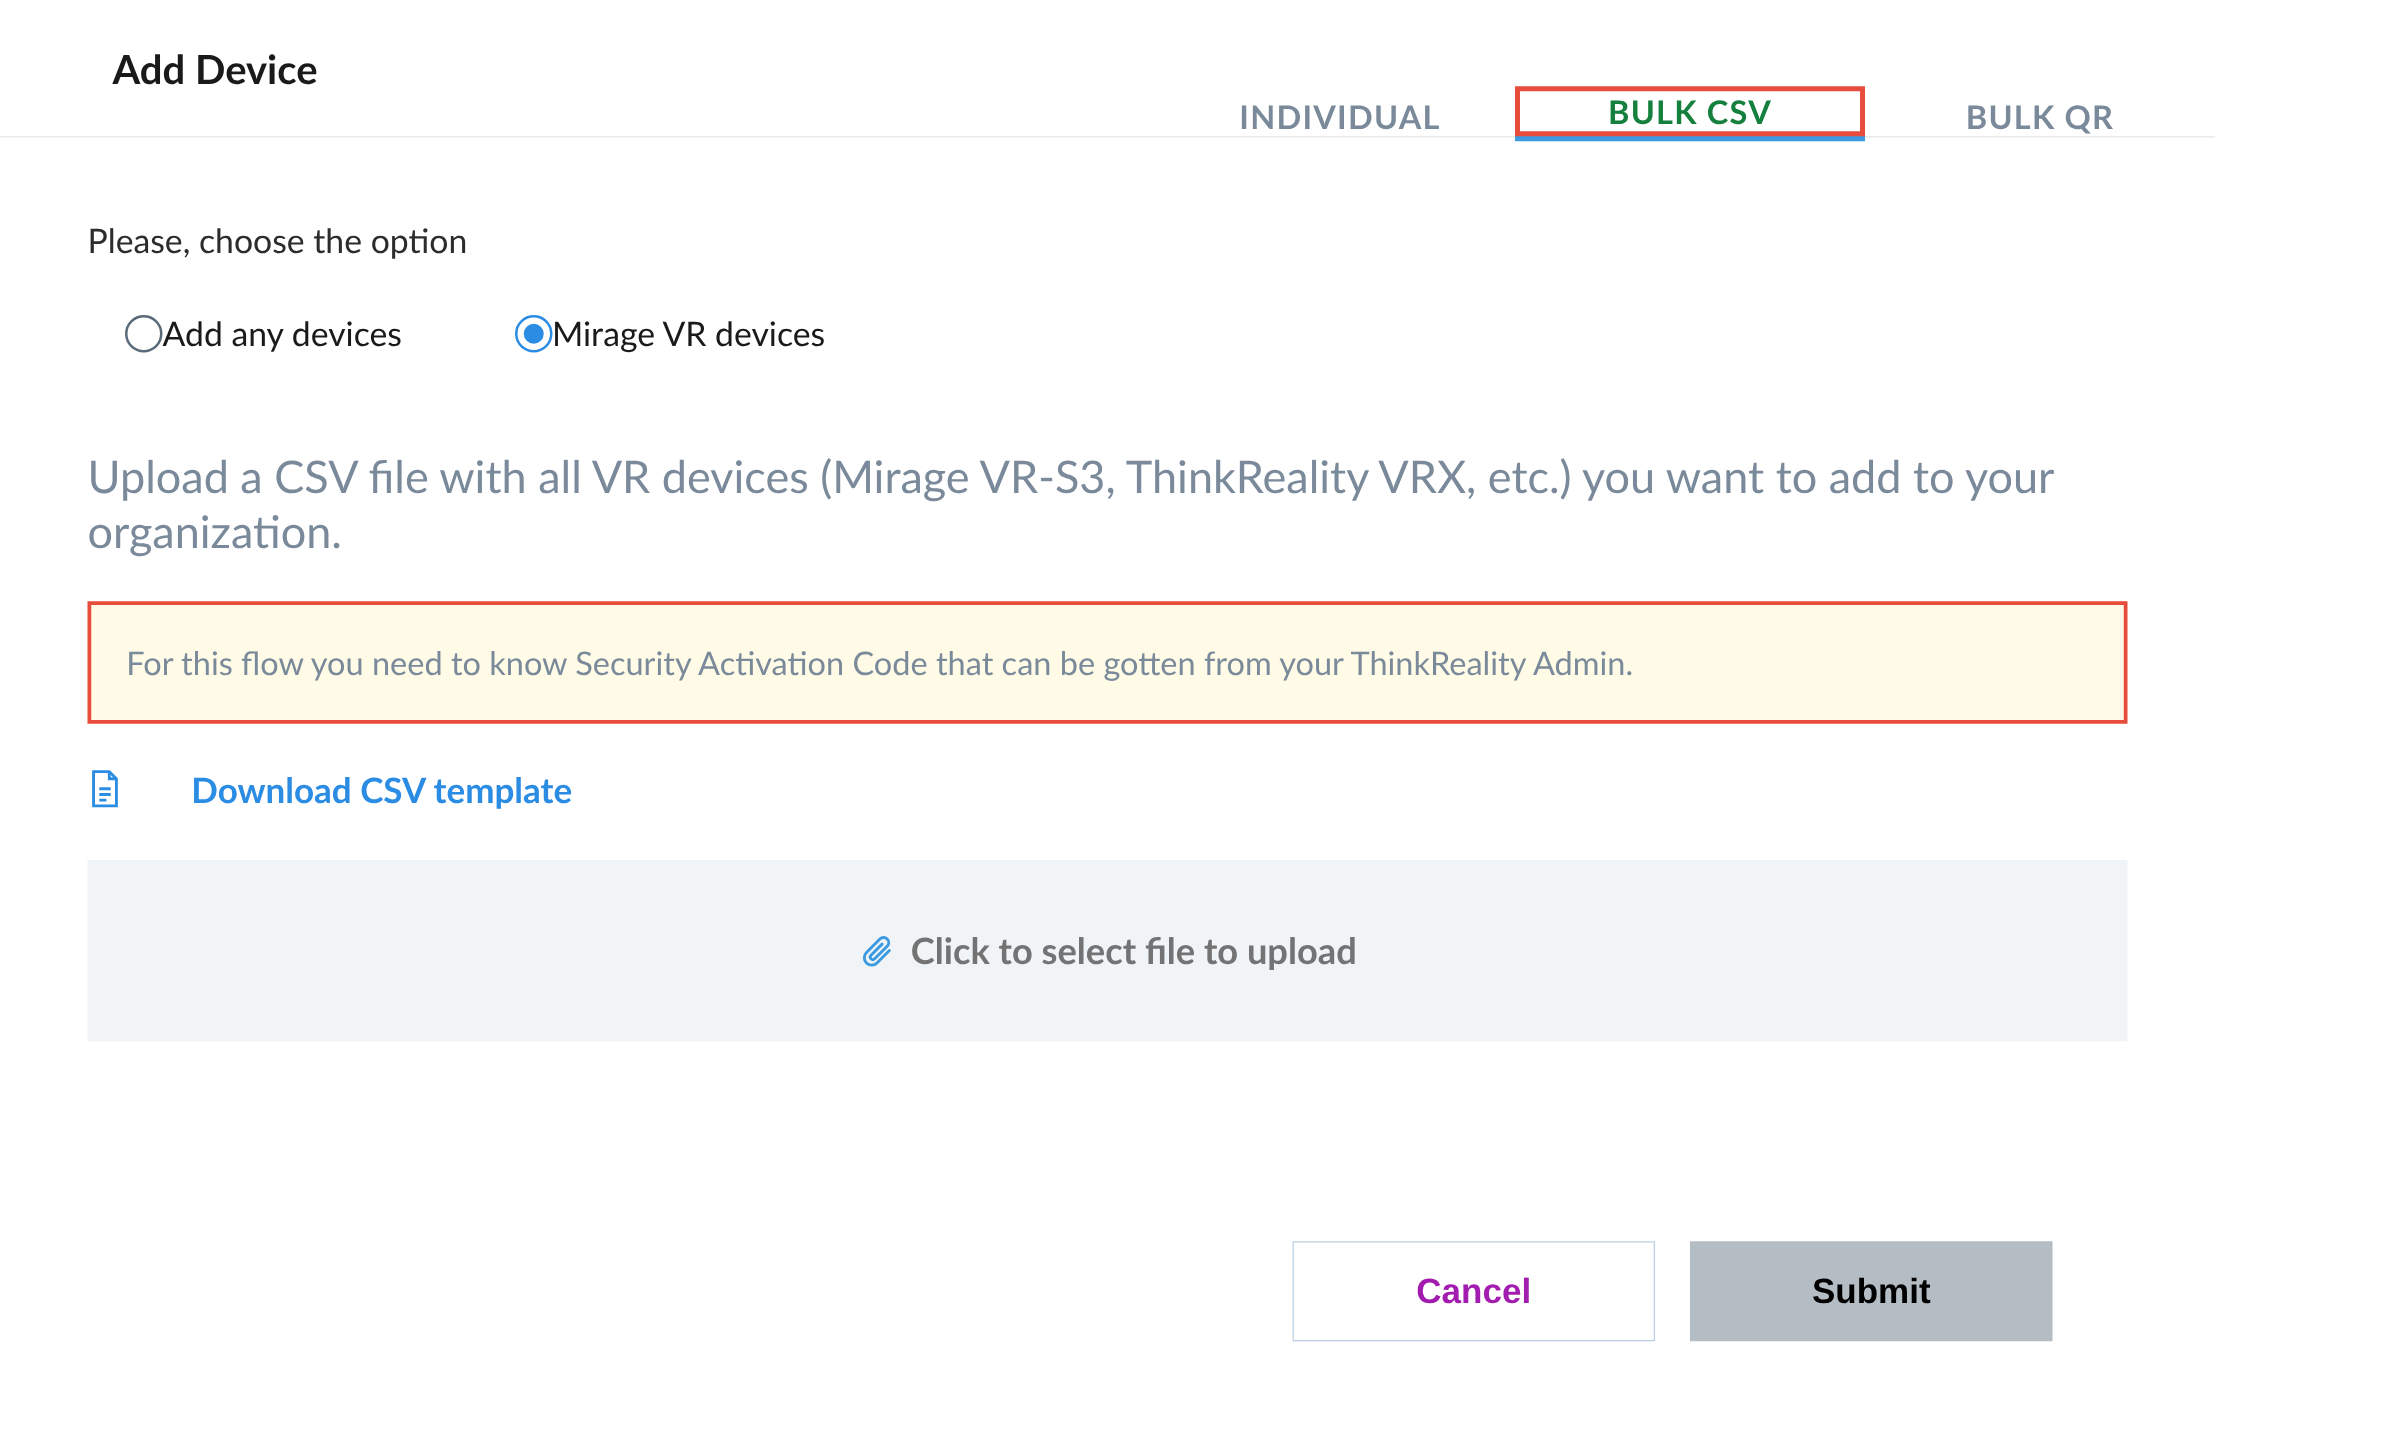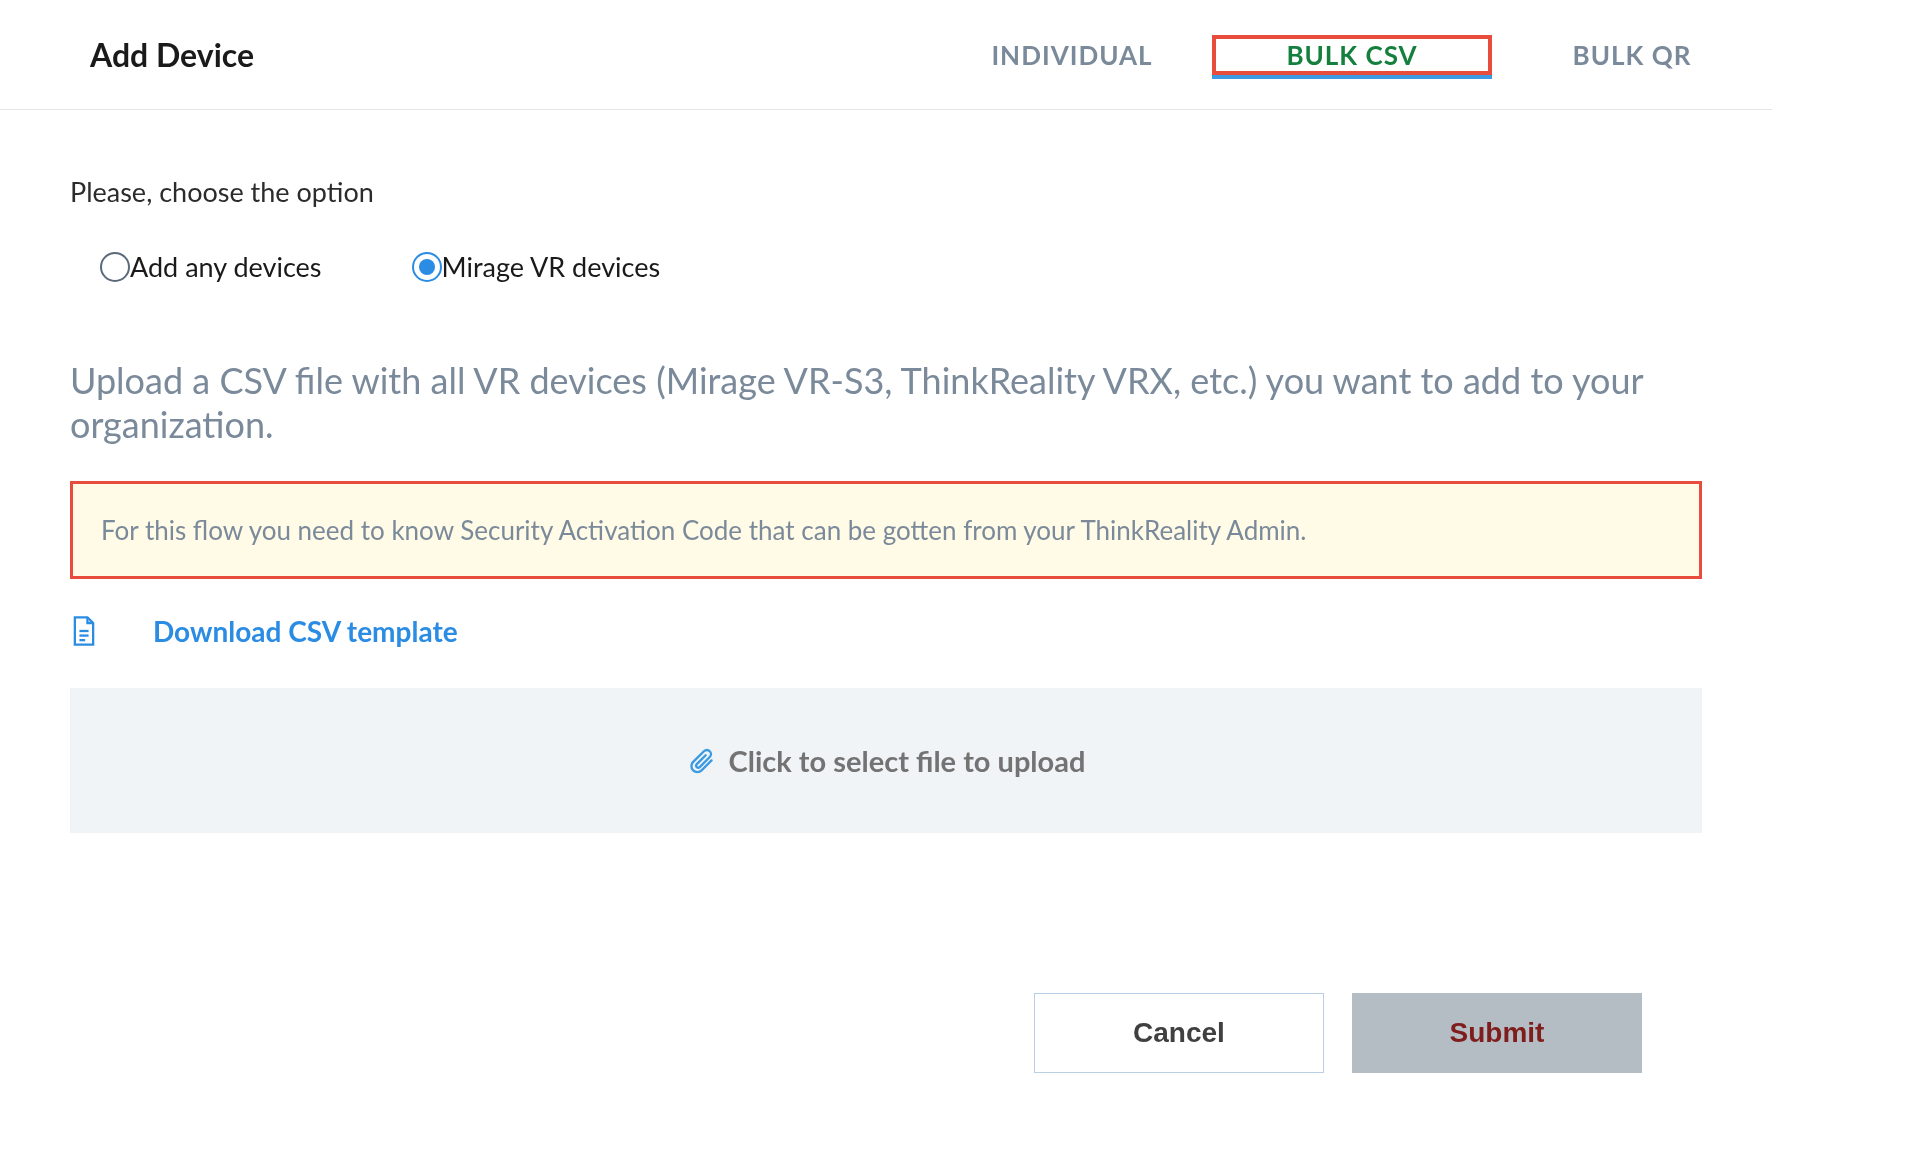--- a/index.html
+++ b/index.html
@@ -25,21 +25,21 @@
     }
     .page-title {
       font-size: 32px;
       font-weight: 700;
       color: #1a1a1a;
       flex: 0 0 auto;
       margin-right: auto;
     }
     .tabs {
       display: flex;
-      align-items: center;
+      align-items: flex-end;
       height: 100%;
     }
     .tab {
       display: flex;
       align-items: center;
       justify-content: center;
       font-size: 26px;
       font-weight: 700;
       letter-spacing: 1px;
       color: #7a8a9a;
@@ -171,25 +171,25 @@
       font-weight: 700;
       display: flex;
       align-items: center;
       justify-content: center;
       cursor: pointer;
       border: none;
     }
     .btn-cancel {
       background: #ffffff;
       border: 1.5px solid #b9cfe4;
-      color: #404040;
+      color: #a21caf;
     }
     .btn-submit {
       background: #b4bcc4;
-      color: #7f1d1d;
+      color: #000000;
     }
   </style>
 </head>
 <body>
 
 <div class="container">
   <div class="header">
     <div class="page-title">Add Device</div>
     <div class="tabs">
       <div class="tab">INDIVIDUAL</div>

